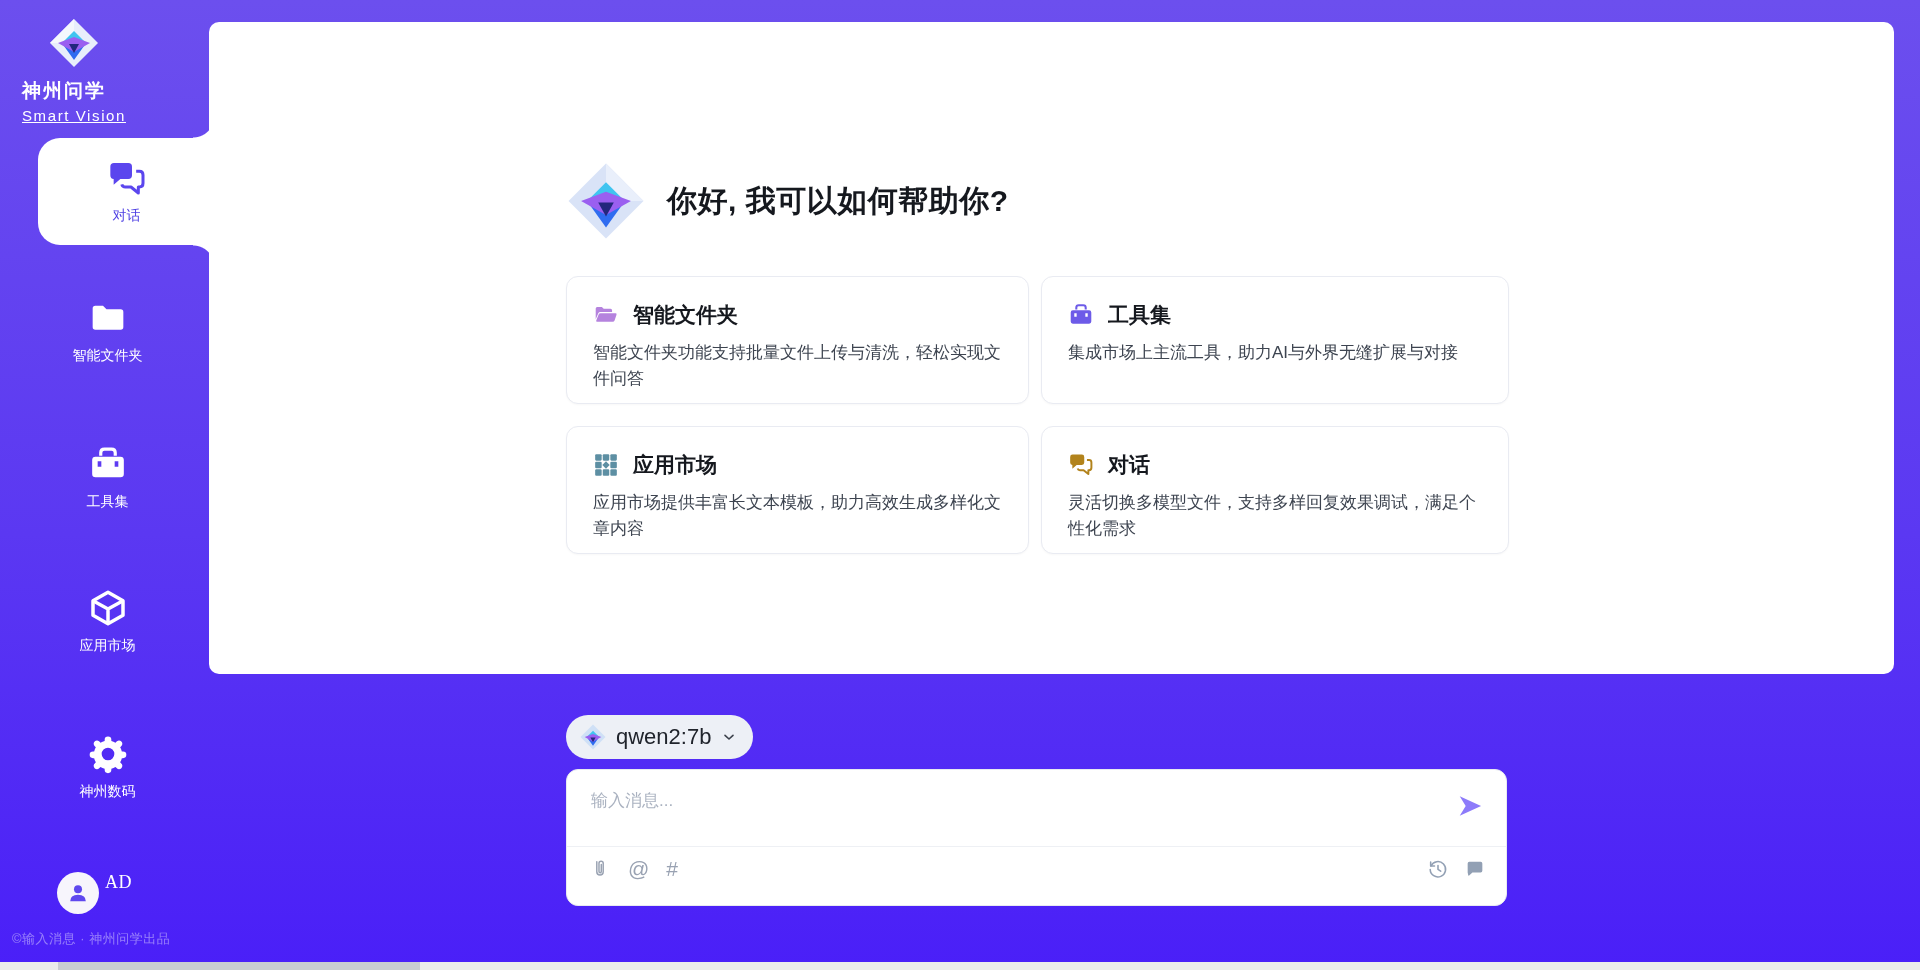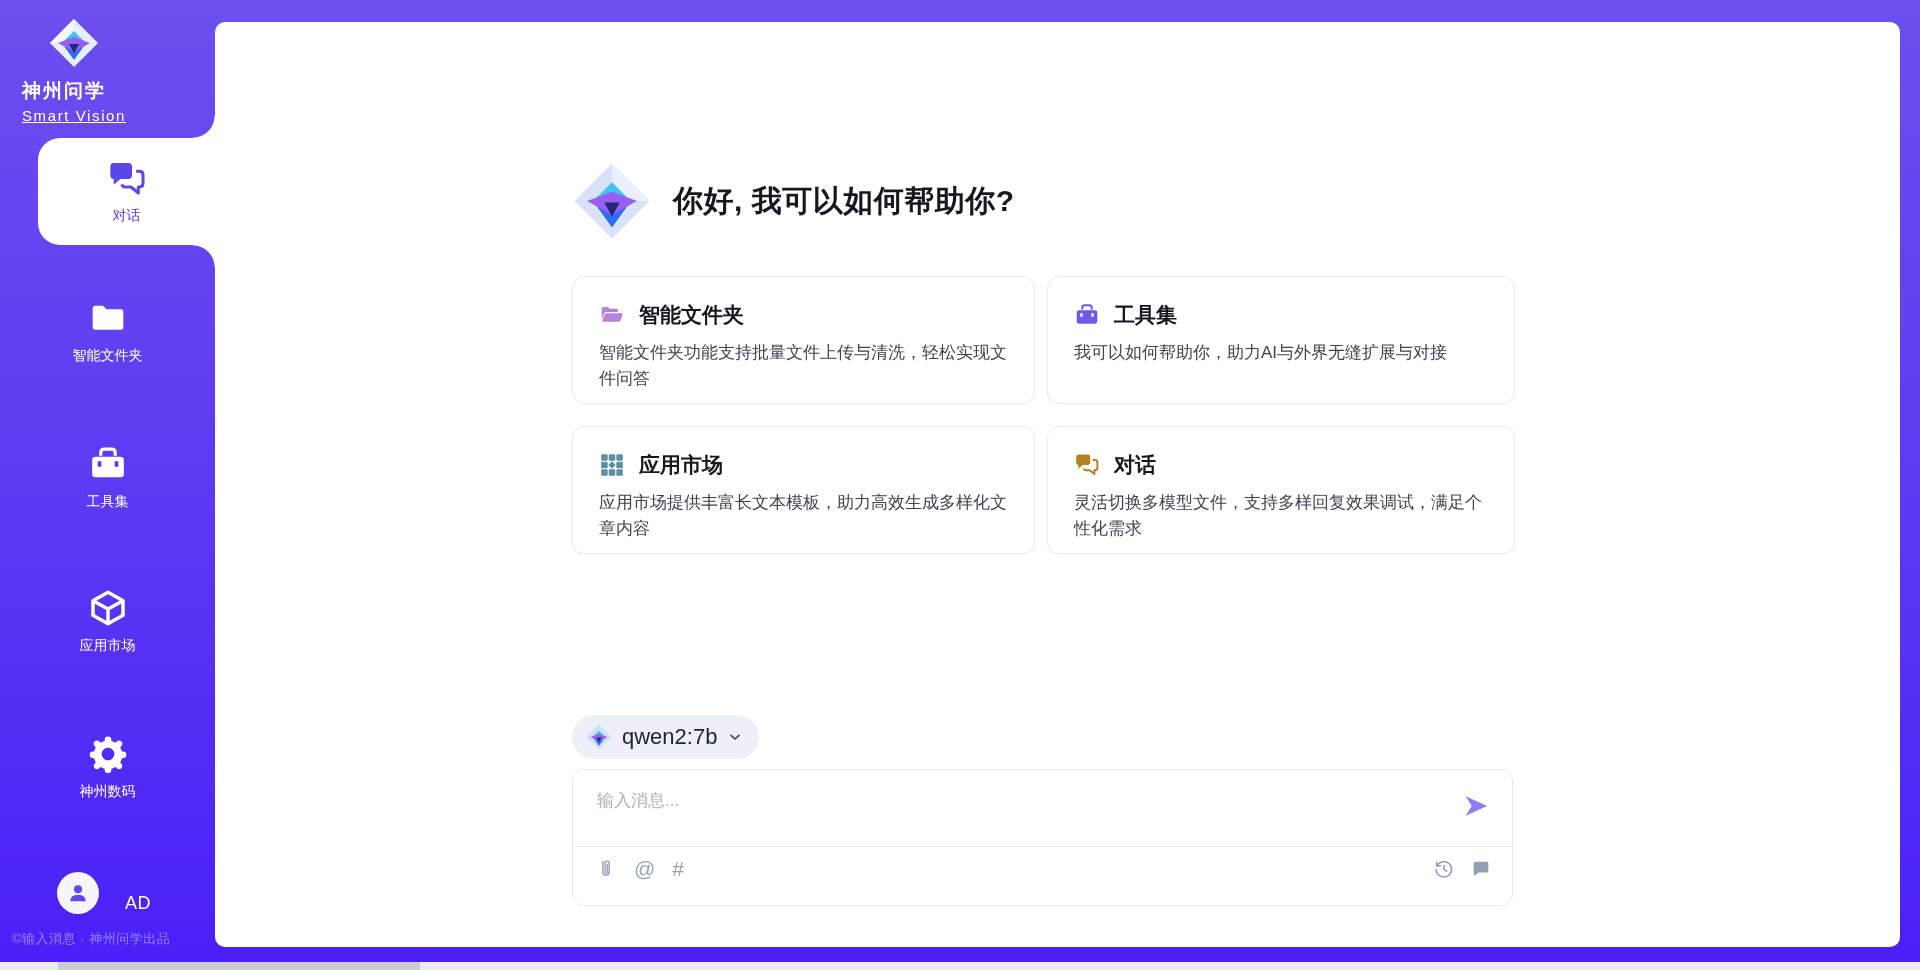--- a/index.html
+++ b/index.html
@@ -5,21 +5,21 @@
   * { margin:0; padding:0; box-sizing:border-box; }
   html,body { width:1920px; height:970px; overflow:hidden; }
   body {
     position:relative;
     font-family:"Liberation Sans","DejaVu Sans",sans-serif;
     background:linear-gradient(180deg,#6c4fee 0%,#5b38f2 55%,#4a1ff8 100%);
   }
 
   
   .main-panel {
-    position:absolute; left:215px; top:22px; width:1685px; height:925px;
+    position:absolute; left:209px; top:22px; width:1685px; height:652px;
     background:#fff; border-radius:10px;
   }
 
   
   .sidebar { position:absolute; left:0; top:0; width:215px; height:962px; }
 
   .logo { position:absolute; left:22px; top:18px; display:flex; align-items:center; gap:10px;flex-direction:column; }
   .logo svg { width:50px; height:50px; }
   .logo-title { color:#fff; font-size:19px; font-weight:700; letter-spacing:2px; }
   .logo-sub   { color:#fff; font-size:15px; letter-spacing:1.6px; margin-top:3px;text-decoration:underline; }
@@ -46,21 +46,21 @@
     display:flex; flex-direction:column; align-items:center; gap:9px;
     color:#fff; cursor:pointer;
   }
   .nav-item svg { width:40px; height:40px; }
   .nav-label { font-size:14px; }
   .ni-folder { top:298px; }
   .ni-tool   { top:444px; }
   .ni-cube   { top:588px; }
   .ni-gear   { top:734px; }
 
-  .user { position:absolute; left:57px; top:872px; display:flex; align-items:flex-end; gap:26px; cursor:pointer; }
+  .user { position:absolute; left:57px; top:872px; display:flex; align-items:flex-start; gap:6px; cursor:pointer;font-family:Liberation Serif, serif; }
   .avatar { width:42px; height:42px; border-radius:50%; background:#f7f5fc; display:flex; align-items:center; justify-content:center; }
   .avatar svg { width:26px; height:26px; color:#5f48ee; }
   .user-name { color:#fff; font-size:18px; letter-spacing:.5px; }
 
   .sidebar-footer { position:absolute; left:12px; top:930px; color:rgba(255,255,255,.42); font-size:13px; letter-spacing:.5px; white-space:nowrap; }
 
   
   .greeting { position:absolute; left:358px; top:138px; display:flex; align-items:center; }
   .greeting svg { width:78px; height:82px; }
   .greeting-text { margin-left:22px; font-size:30px; font-weight:700; color:#15181e; letter-spacing:.5px; }
@@ -138,21 +138,21 @@
     </div>
 
     <div class="card">
       <div class="card-head">
         <svg viewBox="0 0 24 24" fill="currentColor" style="color:#6d5be8">
           <path d="M8.6 7 V5.3 Q8.6 4 9.9 4 H14.1 Q15.4 4 15.4 5.3 V7 H17.3 V5.3 Q17.3 2.1 14.1 2.1 H9.9 Q6.7 2.1 6.7 5.3 V7 Z"></path>
           <path fill-rule="evenodd" d="M2.5 9.6 Q2.5 7.6 4.5 7.6 H19.5 Q21.5 7.6 21.5 9.6 V18 Q21.5 20 19.5 20 H4.5 Q2.5 20 2.5 18 Z M5.8 10.3 h2.2 v3.4 h-2.2 z M16 10.3 h2.2 v3.4 h-2.2 z"></path>
         </svg>
         <div class="card-title">工具集</div>
       </div>
-      <div class="card-desc">我可以如何帮助你，助力AI与外界无缝扩展与对接</div>
+      <div class="card-desc">集成市场上主流工具，助力AI与外界无缝扩展与对接</div>
     </div>
 
     <div class="card">
       <div class="card-head">
         <svg viewBox="0 0 24 24" fill="currentColor" style="color:#5d8fa3">
           <rect x="2" y="2" width="6" height="6" rx="1"></rect>
             <rect x="9" y="2" width="6" height="6" rx="1"></rect>
             <rect x="16" y="2" width="6" height="6" rx="1"></rect>
           <rect x="2" y="9" width="6" height="6" rx="1"></rect>
             <rect x="9.6" y="9.6" width="4.8" height="4.8" transform="rotate(45 12 12)"></rect>

